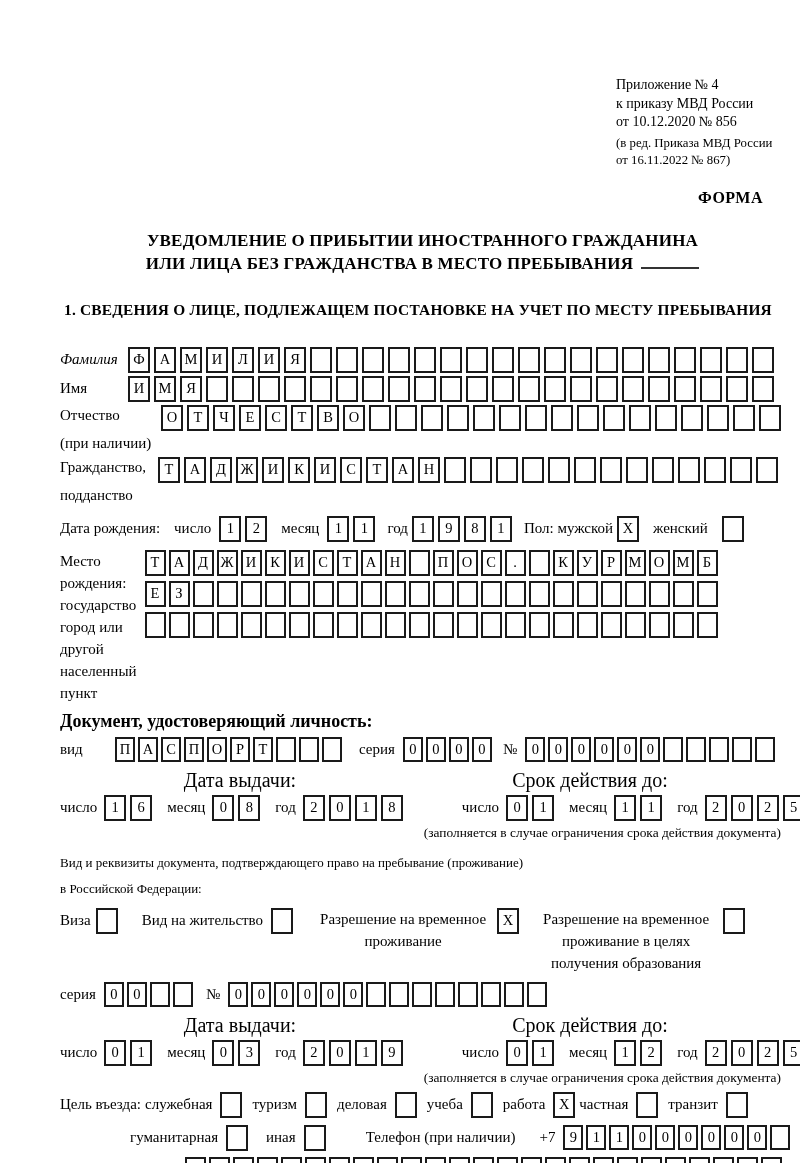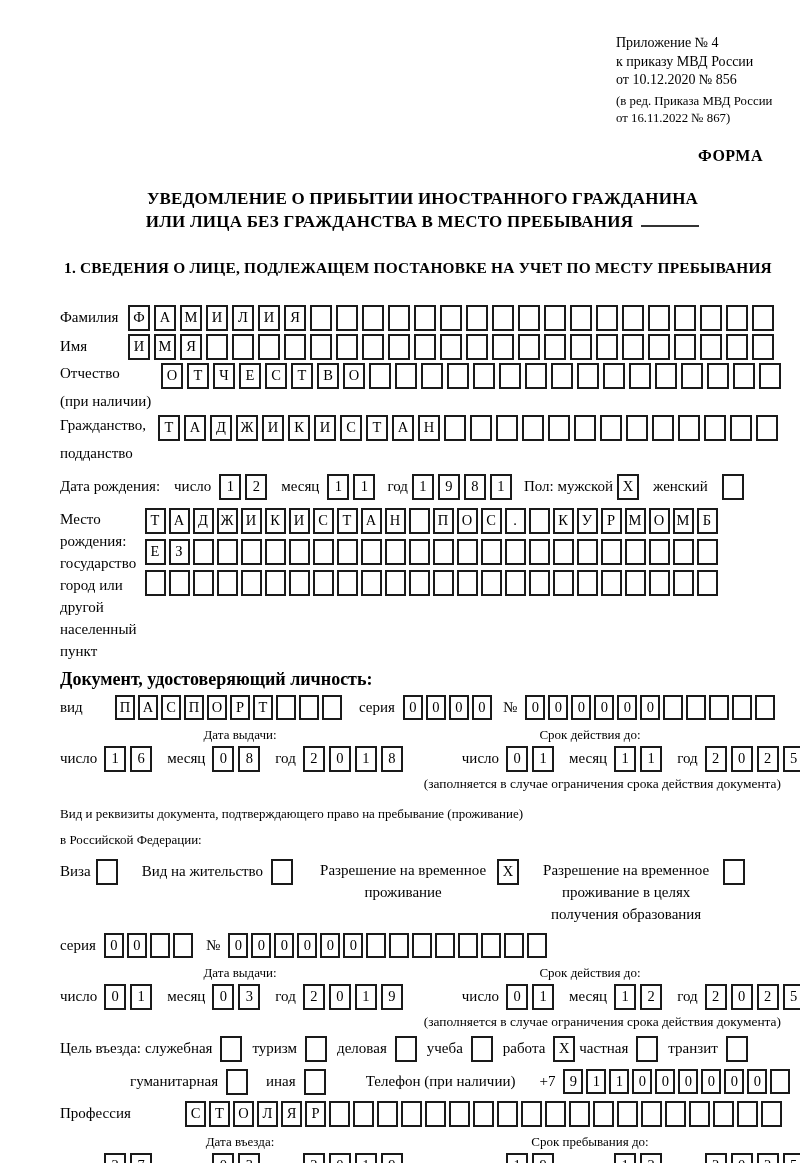--- a/index.html
+++ b/index.html
@@ -1,20 +1,20 @@
 <!DOCTYPE html>
 <html><head>
 <meta charset="utf-8">
 <style>
   * { margin:0; padding:0; box-sizing:border-box; }
   html,body { background:#888; }
   body { width:800px; margin:0 auto; font-family:"Liberation Serif", serif; color:#000; }
   .page { width:800px; height:1163px; background:#fff; padding:34px 15px 20px 60px; overflow:hidden; position:relative; }
 
-  .hdr { margin-left:556px; font-size:14px; line-height:18.5px; }
+  .hdr { margin-left:556px; font-size:14px; line-height:18.5px;margin-top:42px; }
   .hdr .amend { font-size:12.8px; line-height:17px; margin-top:3px; }
   .forma { font-weight:bold; font-size:16px; text-align:right; padding-right:22px; margin-top:20px; letter-spacing:.5px; }
 
   .title { text-align:center; font-weight:bold; font-size:17px; margin-top:22px; line-height:23px; letter-spacing:.2px; }
   .blank { display:inline-block; width:58px; border-bottom:2.5px solid #333; height:13px; margin-left:8px; }
 
   .sec { font-weight:bold; font-size:15.4px; margin-top:26px; margin-left:4px; letter-spacing:.2px; }
 
   .row { display:flex; align-items:center; margin-top:3px; }
   .row.top { align-items:flex-start;gap:8px; }
@@ -24,21 +24,21 @@
   .boxes { display:inline-flex; flex-wrap:nowrap; }
   .cell { width:22px; height:26px; border:2px solid #1a1a1a; margin-right:4px; display:inline-flex;
           align-items:center; justify-content:center; font-size:14.5px; flex:0 0 auto; background:#fff; }
   .boxes.md .cell { width:21px; margin-right:3px; }
   .boxes.sm .cell { width:20px; height:25px; margin-right:3px; }
   .chk { width:22px; height:26px; border:2px solid #1a1a1a; display:inline-flex; align-items:center;
          justify-content:center; font-size:14.5px; flex:0 0 auto; }
 
   .doc-hdr { text-align:left; font-weight:bold; font-size:18px; margin-top:7px; }
 
-  .dhead { display:flex; font-size:13px; margin-top:7px; }
+  .dhead { display:flex; font-size:20px; margin-top:7px; }
   .dhead .l { width:360px; text-align:center; }
   .dhead .r { width:340px; text-align:center; }
 
   .dgroup { display:inline-flex; align-items:center; }
   .dgroup .lbl { margin-right:7px; }
   .dgroup .mid { margin-left:11px; }
 
   .note { text-align:right; font-size:13.4px; margin-top:4px; padding-right:4px; }
 
   .intro { font-size:13px; margin-top:9px; line-height:26px; }
@@ -70,21 +70,21 @@
   <div class="forma">ФОРМА</div>
 
   <div class="title">
     <div>УВЕДОМЛЕНИЕ О ПРИБЫТИИ ИНОСТРАННОГО ГРАЖДАНИНА</div>
     <div><span>ИЛИ ЛИЦА БЕЗ ГРАЖДАНСТВА В МЕСТО ПРЕБЫВАНИЯ</span><span class="blank"></span></div>
   </div>
 
   <div class="sec">1. СВЕДЕНИЯ О ЛИЦЕ, ПОДЛЕЖАЩЕМ ПОСТАНОВКЕ НА УЧЕТ ПО МЕСТУ ПРЕБЫВАНИЯ</div>
 
   <div class="row" style="margin-top:28px;">
-    <span class="lbl" style="width:68px;">Фамилия</span>
+    <span class="lbl" style="width:68px;font-style:italic;">Фамилия</span>
     <span class="boxes">
         <span class="cell">Ф</span>
         <span class="cell">А</span>
         <span class="cell">М</span>
         <span class="cell">И</span>
         <span class="cell">Л</span>
         <span class="cell">И</span>
         <span class="cell">Я</span>
         <span class="cell"></span>
         <span class="cell"></span>

